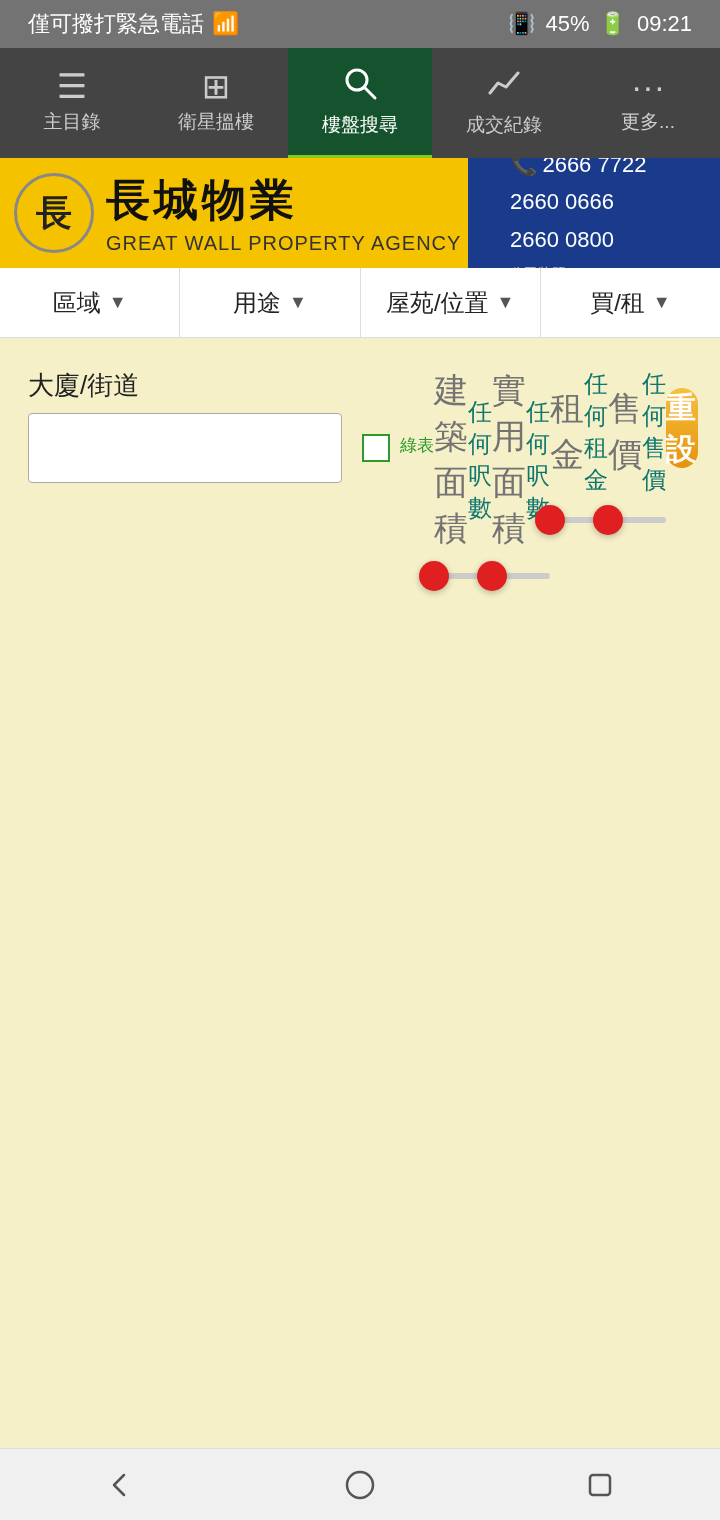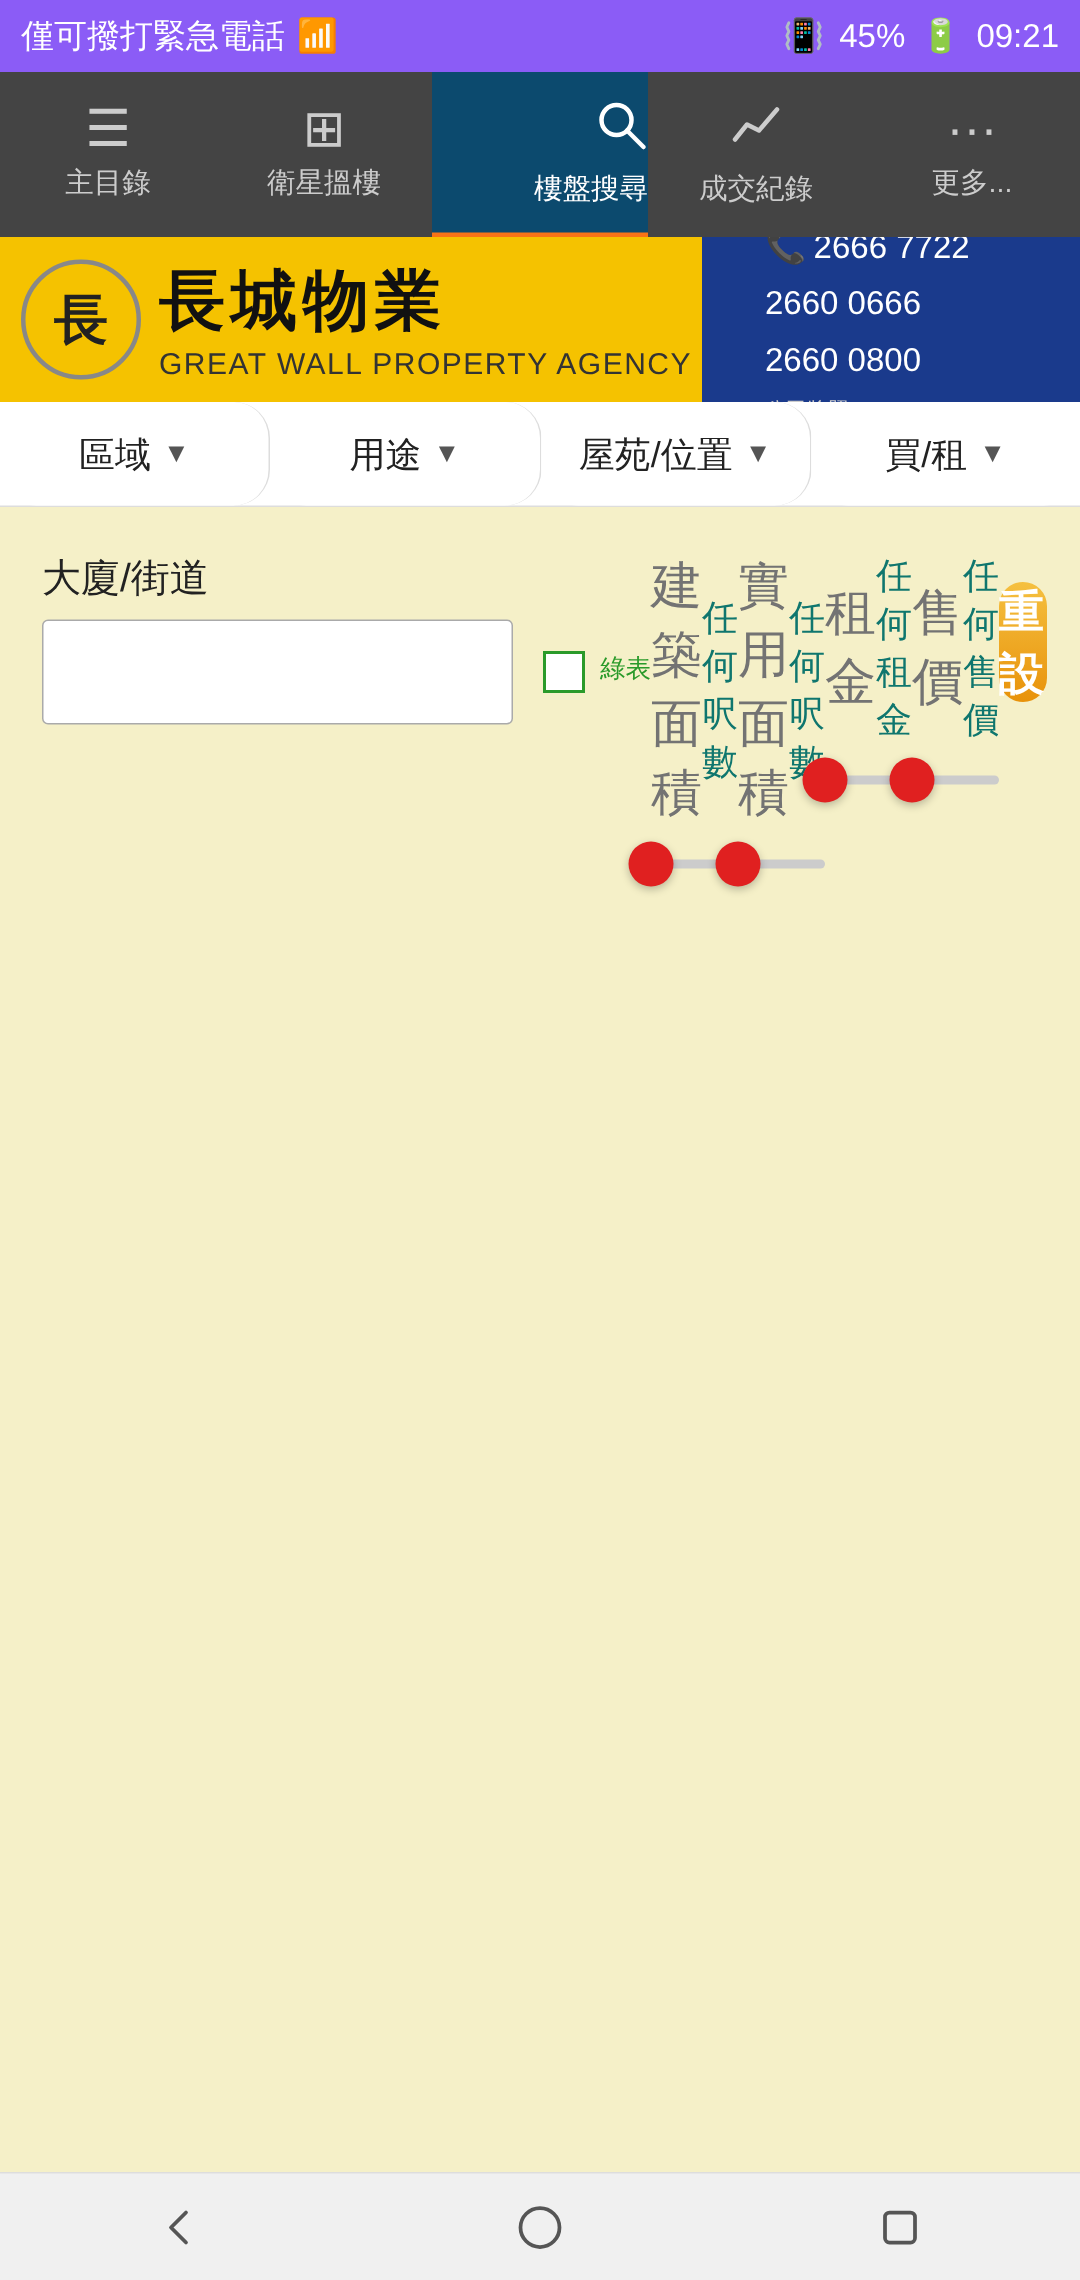--- a/index.html
+++ b/index.html
@@ -8,27 +8,27 @@
       width: 720px;
       min-height: 1520px;
       font-family: sans-serif;
       background: #f5f0c8;
       display: flex;
       flex-direction: column;
     }
 
     
     .status-bar {
-      background: #8b5cf6;
+      background: #737373;
       color: #fff;
       height: 48px;
       display: flex;
       align-items: center;
       justify-content: space-between;
-      padding: 0 14px;
+      padding: 0 28px;
       font-size: 22px;
     }
     .status-left { display: flex; align-items: center; gap: 8px; }
     .status-right { display: flex; align-items: center; gap: 10px; font-size: 22px; }
 
     
     .nav-bar {
       background: #444;
       display: flex;
       height: 110px;
@@ -39,24 +39,23 @@
       flex-direction: column;
       align-items: center;
       justify-content: center;
       color: #ccc;
       font-size: 20px;
       gap: 6px;
       cursor: pointer;
       border-bottom: 3px solid transparent;
     }
     .nav-item.active {
-      background: #0c4a6e;
+      background: #14532d;
       color: #fff;
-      border-bottom: 3px solid #f97316;
-      align-items: flex-end;
+      border-bottom: 3px solid #84cc16;
     }
     .nav-icon {
       font-size: 34px;
       line-height: 1;
     }
     .nav-label { font-size: 19px; }
 
     
     .brand-banner {
       background: linear-gradient(90deg, #f5c200 0%, #f5c200 65%, #1a3a8c 65%, #1a3a8c 100%);
@@ -114,21 +113,20 @@
       flex: 1;
       display: flex;
       align-items: center;
       justify-content: center;
       font-size: 24px;
       color: #222;
       gap: 8px;
       border-right: 1px solid #ddd;
       cursor: pointer;
       background: #fff;
-      border-radius: 24px;
     }
     .filter-btn:last-child { border-right: none; }
     .filter-btn .arrow { font-size: 18px; color: #555; }
 
     
     .main-content {
       flex: 1;
       background: #f5f0c8;
       padding: 30px 28px 30px 28px;
       display: flex;

